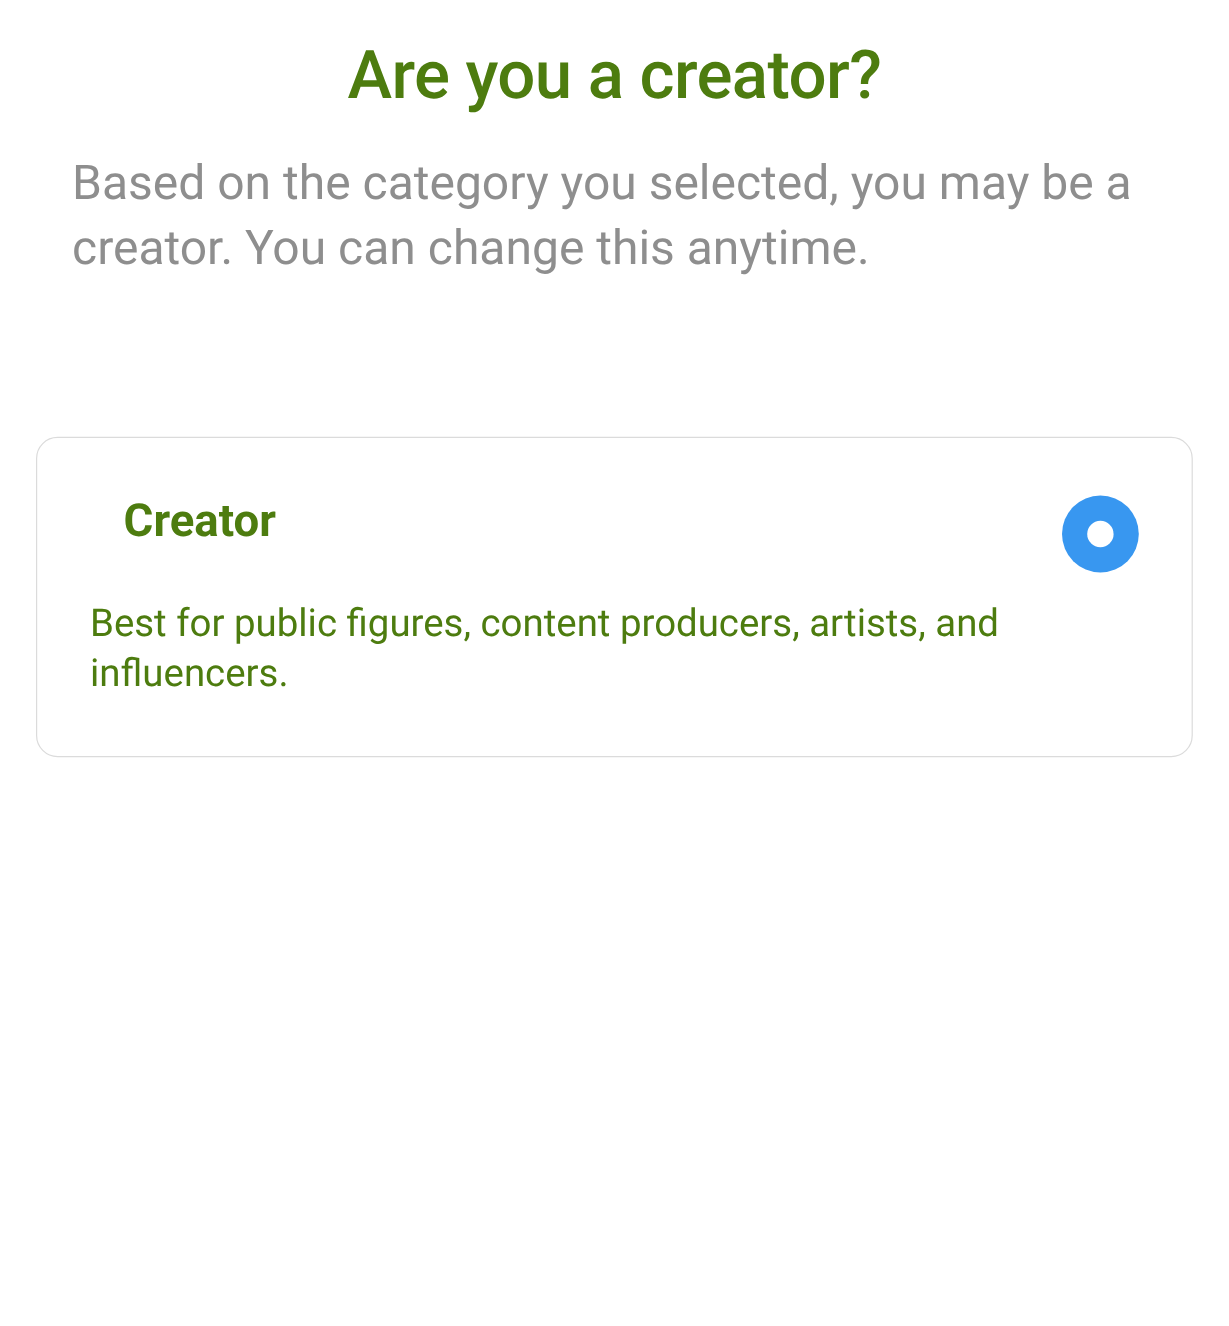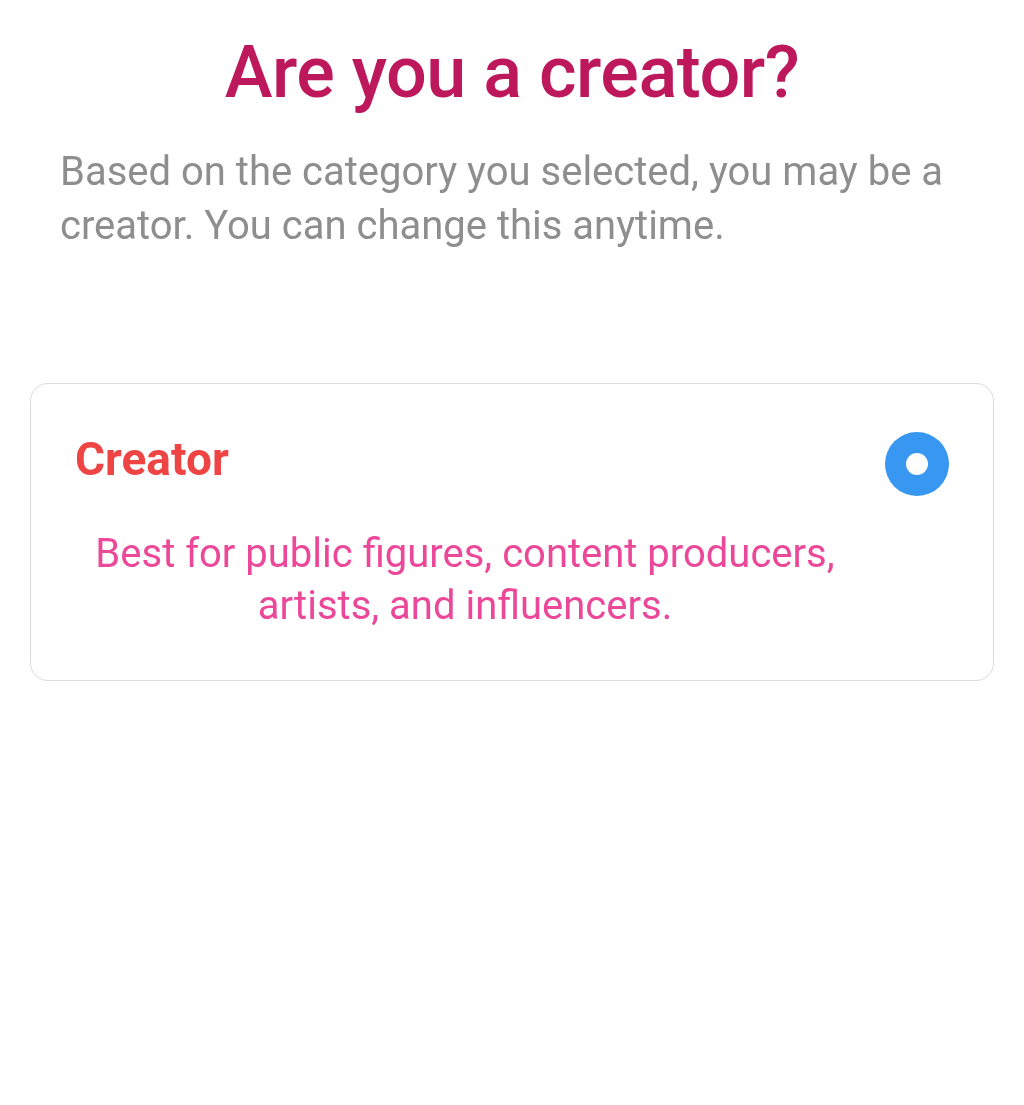--- a/index.html
+++ b/index.html
@@ -7,23 +7,23 @@
       margin: 0;
       padding: 0;
     }
     body {
       font-family: -apple-system, BlinkMacSystemFont, "Segoe UI", Roboto, Helvetica, Arial, sans-serif;
       background: #ffffff;
       width: 1024px;
       padding: 20px 30px;
     }
     .header-title {
-      font-size: 72px;
+      font-size: 56px;
       font-weight: 500;
-      color: #be185d;
+      color: #4d7c0f;
       text-align: center;
       margin-top: 10px;
       margin-bottom: 30px;
       letter-spacing: -0.5px;
     }
     .header-subtitle {
       font-size: 40px;
       color: #8e8e8e;
       text-align: left;
       line-height: 1.35;
@@ -37,32 +37,32 @@
     }
     .option-card {
       border: 1px solid #dbdbdb;
       border-radius: 18px;
       padding: 48px 44px 48px 44px;
       background: #ffffff;
       position: relative;
       cursor: pointer;
     }
     .option-title {
-      font-size: 46px;
+      font-size: 38px;
       font-weight: 700;
-      color: #ef4444;
+      color: #4d7c0f;
       margin-bottom: 42px;
+      margin-left: 28px;
     }
     .option-desc {
-      font-size: 40px;
-      color: #ec4899;
+      font-size: 32px;
+      color: #4d7c0f;
       line-height: 1.3;
       font-weight: 400;
       max-width: 780px;
-      text-align: center;
     }
     .radio {
       position: absolute;
       top: 48px;
       right: 44px;
       width: 64px;
       height: 64px;
       border-radius: 50%;
     }
     .radio-unselected {

